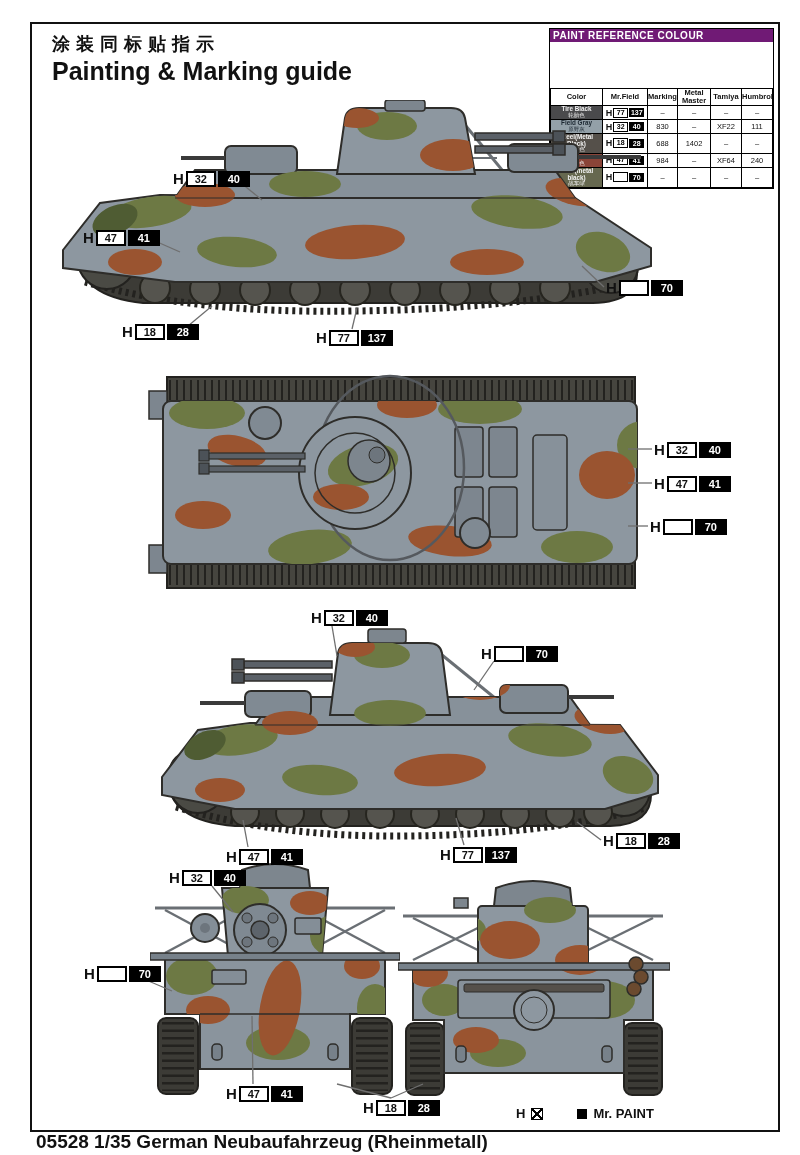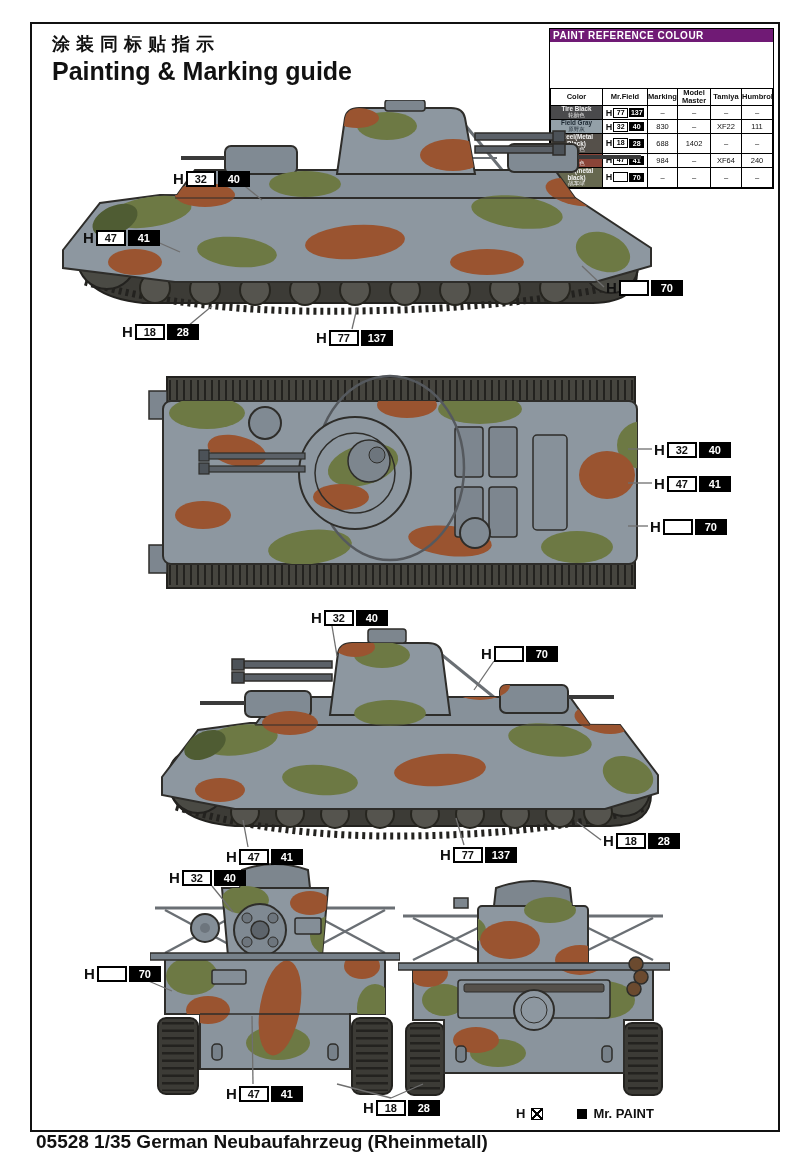--- a/index.html
+++ b/index.html
@@ -71,21 +71,21 @@
         <col class="c-v">
         <col class="c-mm">
         <col class="c-t">
         <col class="c-h">
       </colgroup>
     <thead>
       <tr>
         <th>Color</th>
         <th>Mr.Field</th>
         <th>Marking</th>
-        <th>Model Master</th>
+        <th>Metal Master</th>
         <th>Tamiya</th>
         <th>Humbrol</th>
       </tr>
     </thead>
     <tbody id="pt-body">
         <tr>
           <td style="background: rgb(74, 74, 76); color: rgb(242, 242, 242);">
             <div class="sw-en">Tire Black</div>
             <div class="sw-cn">轮胎色</div>
           </td>

